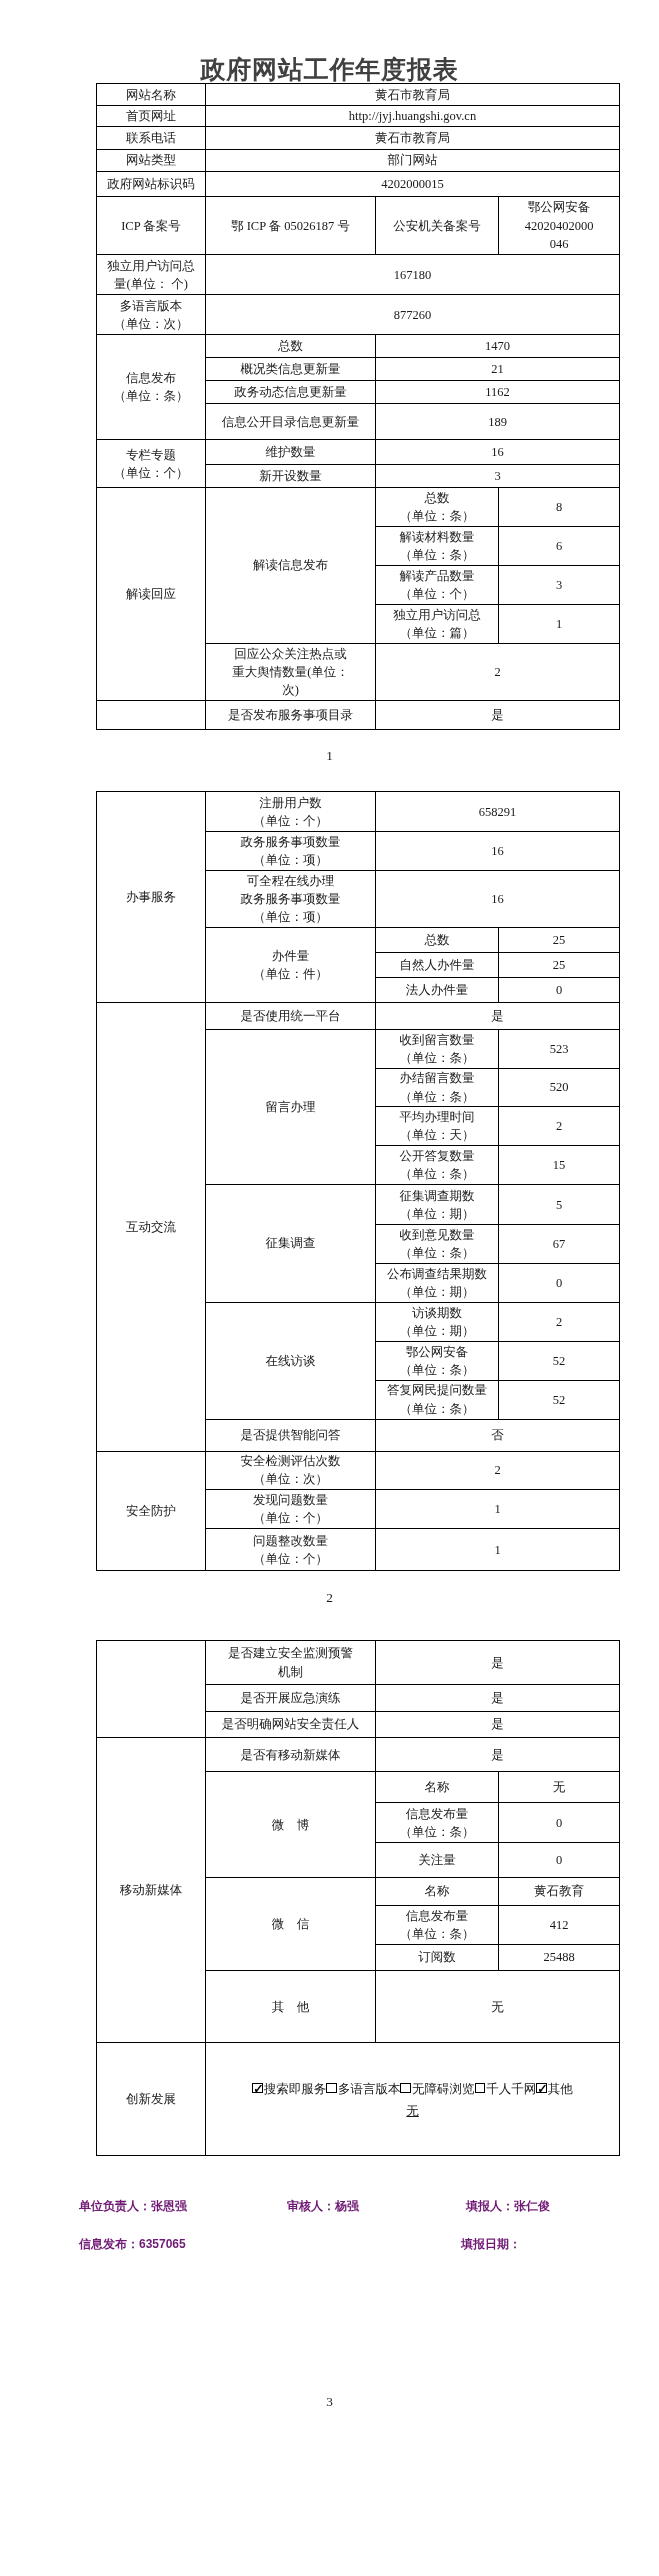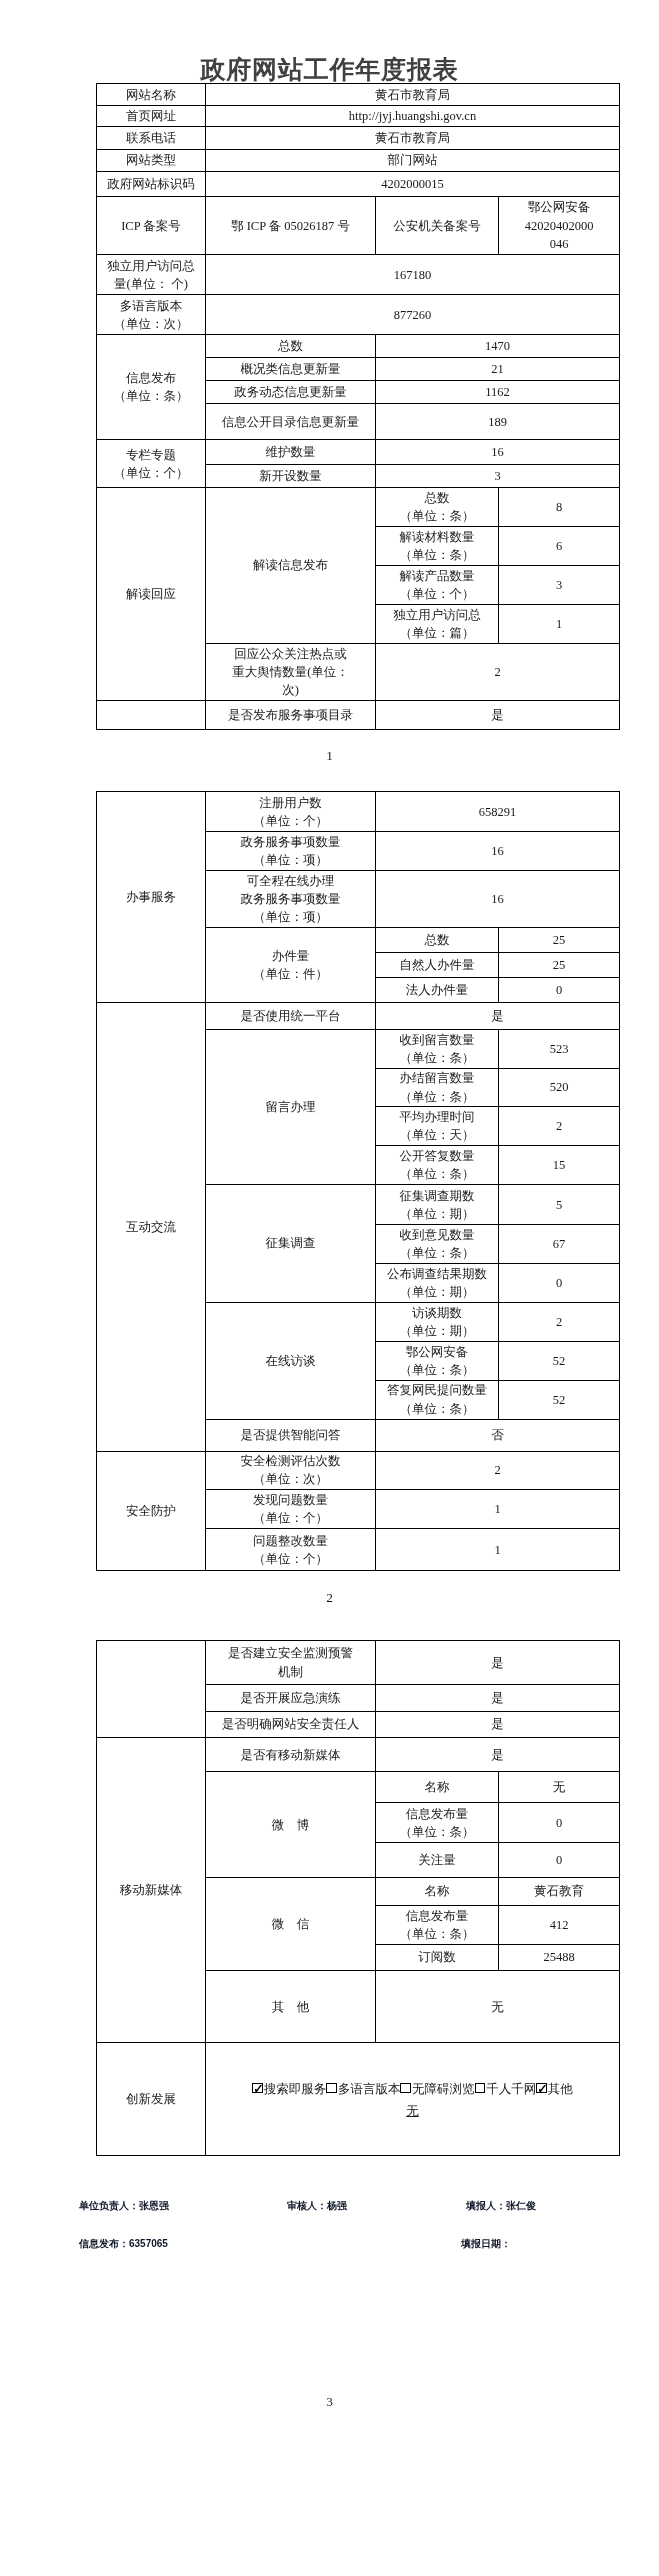--- a/index.html
+++ b/index.html
@@ -52,21 +52,21 @@
   .otherline { margin-top: 3.3px; }
   .otherline span { text-decoration: underline; }
 
   .pagenum { margin-top: 18.3px; text-align: center; font-size: 13.3px; line-height: 16.6px; }
   .t2 { margin-top: 26.6px; }
   .t3 { margin-top: 34px; }
 
   .footer {
     margin-left: 79px; margin-top: 42px; width: 532px;
     font-family: "Liberation Sans", sans-serif;
-    font-weight: bold; font-size: 10px; color: #0f172a;
+    font-weight: bold; font-size: 12px; color: #701a75;
   }
   .fline { display: flex; line-height: 16.6px; }
   .fitem.w1 { width: 208px; }
   .fitem.w2 { width: 179px; }
   .fitem.w3 { width: 382px; }
   .fline2 { margin-top: 21.6px; }
   .fline3 { margin-top: 25px; }
   .pagenum.last { margin-top: 141px; }
 </style>
 </head>

